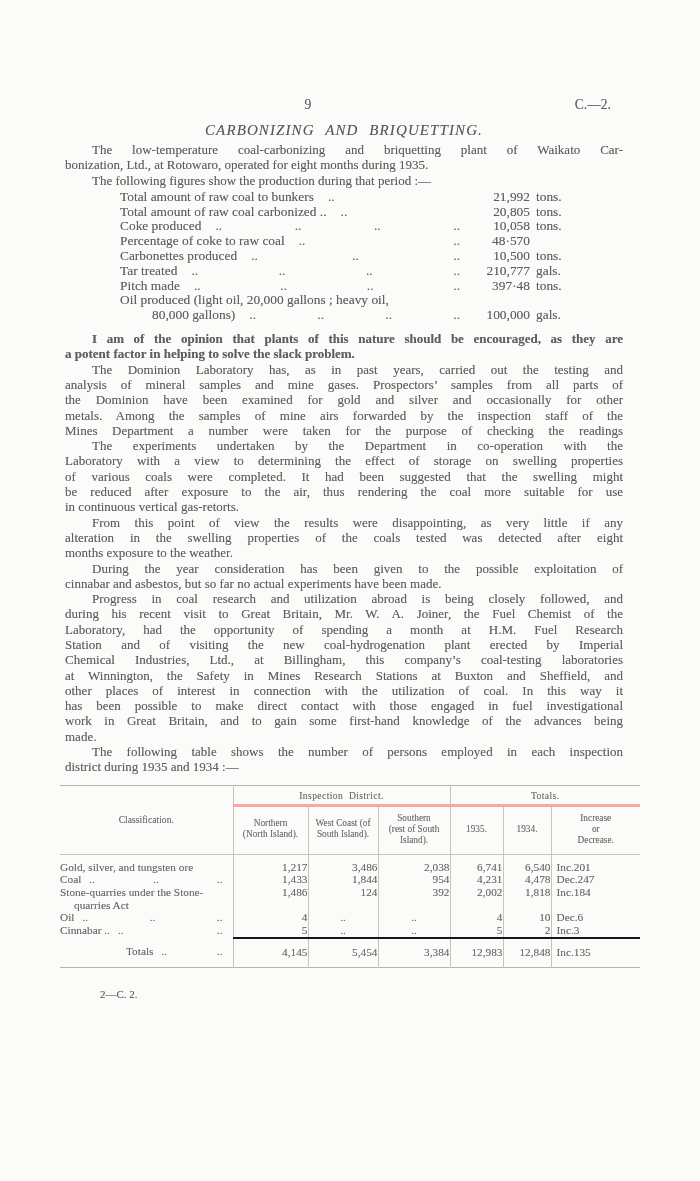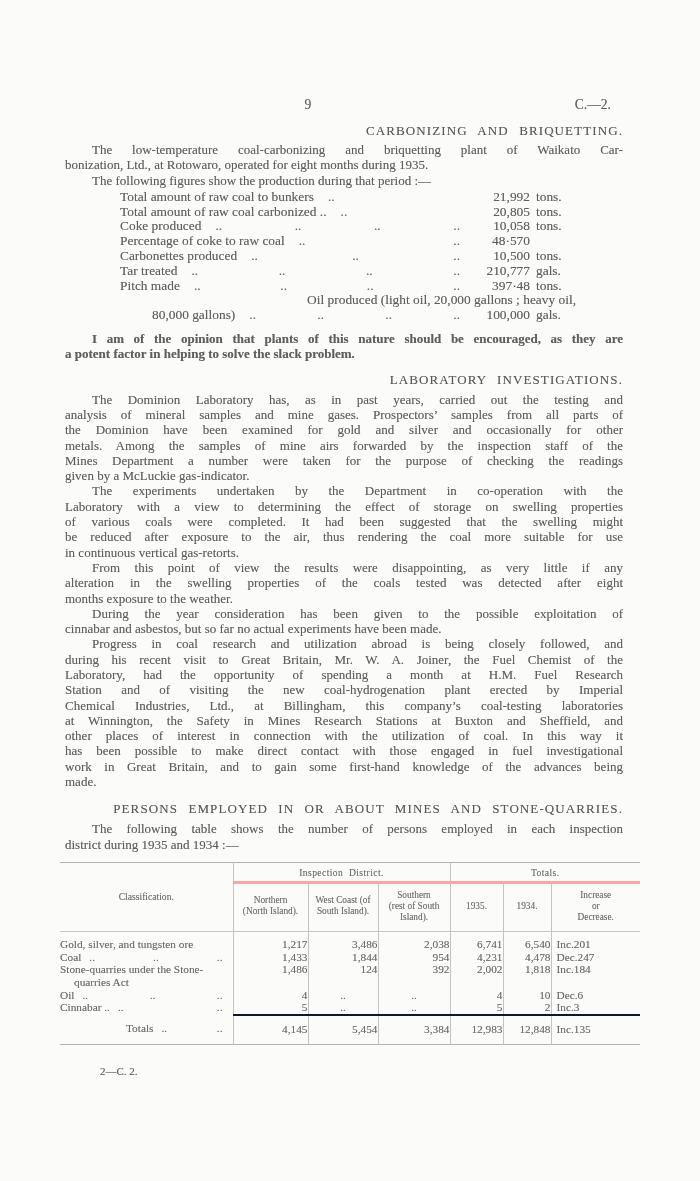--- a/index.html
+++ b/index.html
@@ -11,31 +11,31 @@
     box-sizing:border-box;
     padding:97px 77px 0 65px;
     overflow:hidden;
     font-family:"Liberation Serif","DejaVu Serif",serif;
     color:#5e5e5e;
     text-shadow:0 0 0.6px rgba(100,100,100,0.45);
   }
   .pagehead{position:relative;height:16px;font-size:13.6px;}
   .pageno{position:absolute;left:0;width:100%;text-align:center;transform:translateX(-36px);}
   .docref{position:absolute;right:12px;top:0;}
-  h2{font-weight:normal;text-align:right;font-size:13px;line-height:15px;
-     letter-spacing:1.1px;word-spacing:6px;color:#585858;}
+  h2{font-weight:normal;text-align:center;font-size:15px;line-height:15px;
+     letter-spacing:1.1px;word-spacing:6px;color:#585858;font-style:italic;}
   .h-carb{margin:10px 0 4px;}
   .h-lab{margin:10px 0 5px;}
   .h-per{margin:12px 0 5px;}
   .ln{font-size:13px;line-height:15.3px;text-align:justify;text-align-last:justify;}
   .ln.last{text-align-last:auto;}
   .ln.ind{text-indent:27px;}
   
   .figs{margin:2px 0 2px 55px;padding-right:47px;}
-  .figrow{display:flex;align-items:baseline;font-size:13.4px;line-height:14.8px;justify-content:flex-end;}
+  .figrow{display:flex;align-items:baseline;font-size:13.4px;line-height:14.8px;}
   .figlabel{white-space:nowrap;}
   .figlabel.cont{padding-left:32px;}
   .figdots{flex:1;margin:0 8px 0 14px;text-align:justify;text-align-last:justify;overflow:hidden;color:#6a6a6a;}
   .fignum{width:62px;text-align:right;white-space:nowrap;}
   .figunit{width:40px;padding-left:6px;white-space:nowrap;}
   .opinion{margin-top:8px;font-weight:bold;}
   
   .tbl{width:580px;margin:10px 0 0 -5px;border-collapse:collapse;
        border-top:1px solid #b3b3ad;border-bottom:1px solid #b3b3ad;color:#6a6a6a;}
   .tbl col.c1{width:173px;} .tbl col.c2{width:75px;} .tbl col.c3{width:70px;}
@@ -131,28 +131,26 @@
       <span class="fignum">100,000</span>
       <span class="figunit">gals.</span>
     </div>
   </div>
 
   <div class="opinion">
     <div class="ln ind">I am of the opinion that plants of this nature should be encouraged, as they are</div>
     <div class="ln last">a potent factor in helping to solve the slack problem.</div>
   </div>
 
-  <h2 class="h-lab">LABORATORY INVESTIGATIONS.</h2>
 
   <div class="ln ind">The Dominion Laboratory has, as in past years, carried out the testing and</div>
   <div class="ln">analysis of mineral samples and mine gases.  Prospectors’ samples from all parts of</div>
   <div class="ln">the Dominion have been examined for gold and silver and occasionally for other</div>
   <div class="ln">metals.  Among the samples of mine airs forwarded by the inspection staff of the</div>
   <div class="ln">Mines Department a number were taken for the purpose of checking the readings</div>
-  <div class="ln last">given by a McLuckie gas-indicator.</div>
 
   <div class="ln ind">The experiments undertaken by the Department in co-operation with the</div>
   <div class="ln">Laboratory with a view to determining the effect of storage on swelling properties</div>
   <div class="ln">of various coals were completed.  It had been suggested that the swelling might</div>
   <div class="ln">be reduced after exposure to the air, thus rendering the coal more suitable for use</div>
   <div class="ln last">in continuous vertical gas-retorts.</div>
 
   <div class="ln ind">From this point of view the results were disappointing, as very little if any</div>
   <div class="ln">alteration in the swelling properties of the coals tested was detected after eight</div>
   <div class="ln last">months exposure to the weather.</div>
@@ -164,21 +162,20 @@
   <div class="ln">during his recent visit to Great Britain, Mr. W. A. Joiner, the Fuel Chemist of the</div>
   <div class="ln">Laboratory, had the opportunity of spending a month at H.M. Fuel Research</div>
   <div class="ln">Station and of visiting the new coal-hydrogenation plant erected by Imperial</div>
   <div class="ln">Chemical Industries, Ltd., at Billingham, this company’s coal-testing laboratories</div>
   <div class="ln">at Winnington, the Safety in Mines Research Stations at Buxton and Sheffield, and</div>
   <div class="ln">other places of interest in connection with the utilization of coal.  In this way it</div>
   <div class="ln">has been possible to make direct contact with those engaged in fuel investigational</div>
   <div class="ln">work in Great Britain, and to gain some first-hand knowledge of the advances being</div>
   <div class="ln last">made.</div>
 
-  <h2 class="h-per">PERSONS EMPLOYED IN OR ABOUT MINES AND STONE-QUARRIES.</h2>
 
   <div class="ln ind">The following table shows the number of persons employed in each inspection</div>
   <div class="ln last">district during 1935 and 1934 :—</div>
 
   <table class="tbl">
     <colgroup>
       <col class="c1">
         <col class="c2">
         <col class="c3">
         <col class="c4">

